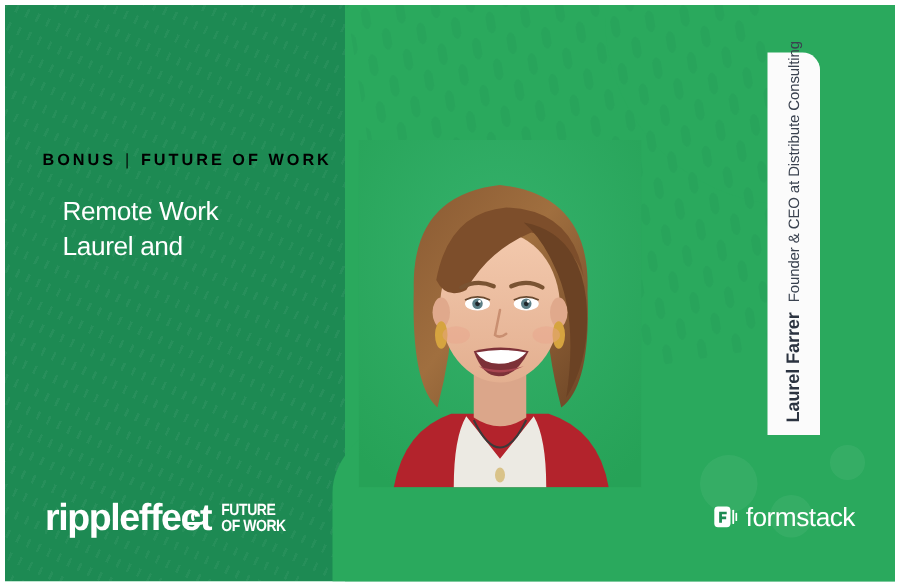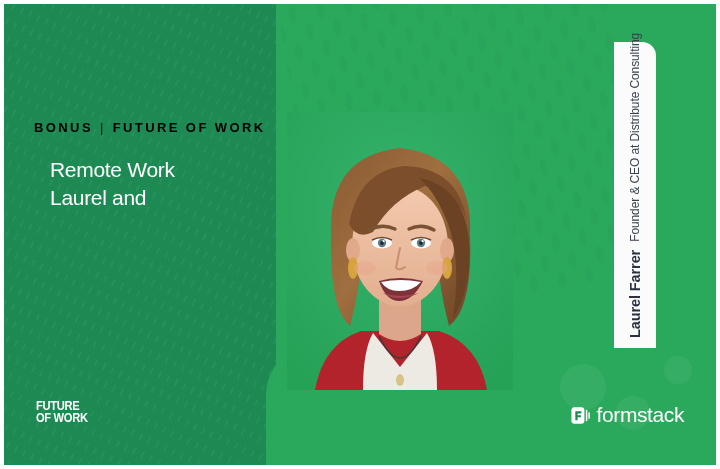--- a/index.html
+++ b/index.html
@@ -202,21 +202,21 @@
     letter-spacing:-0.4px;
     transform:scaleX(0.86);
     transform-origin:left bottom;
     white-space:nowrap;
     padding-bottom:3px;
   }
   .logo-fow span{display:block;}
 
   .logo-formstack{
     position:absolute;right:32px;top:400px;
-    display:flex;align-items:flex-end;gap:7px;
+    display:flex;align-items:flex-start;gap:7px;
   }
   .fs-mark{width:19px;height:19px;display:block;}
   .fs-word{
     color:#ffffff;
     font-size:21px;
     letter-spacing:-0.4px;
     line-height:1;
     white-space:nowrap;
   }
 </style>
@@ -318,20 +318,26 @@
     </div>
 
     <div class="speaker-panel">
       <div class="speaker-rot">
         <div class="speaker-name">Laurel Farrer</div>
         <div class="speaker-title">Founder &amp; CEO at Distribute Consulting</div>
       </div>
     </div>
 
     <div class="logo-ripple">
+      <div class="logo-ripple-word">
+        <span>ripple</span><span>ffect</span>
+        <svg class="logo-ripple-mark" viewBox="0 0 20 18">
+          <path d="M2 11 h13 a6.2 6.2 0 1 0 -5.6 -3.6" fill="none" stroke="#ffffff" stroke-width="2.6" stroke-linecap="round"></path>
+        </svg>
+      </div>
       <div class="logo-fow">
         <span>FUTURE</span>
         <span>OF WORK</span>
       </div>
     </div>
 
     <div class="logo-formstack">
       <svg class="fs-mark" viewBox="0 0 22 20">
         <rect x="0.5" y="0.5" width="15" height="19" rx="3.4" fill="#ffffff"></rect>
         <path d="M5 5.2 h7 v2.4 h-4.4 v2.1 h3.9 v2.4 h-3.9 v3.4 h-2.6 z" fill="#1d8a53"></path>

